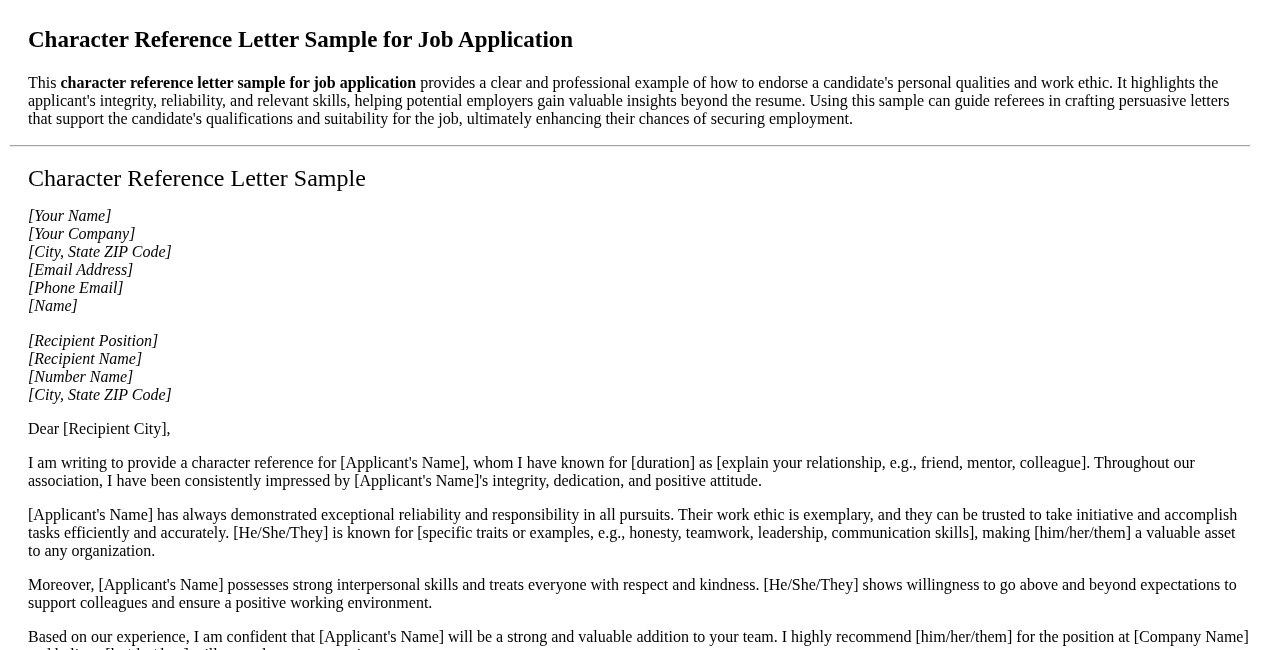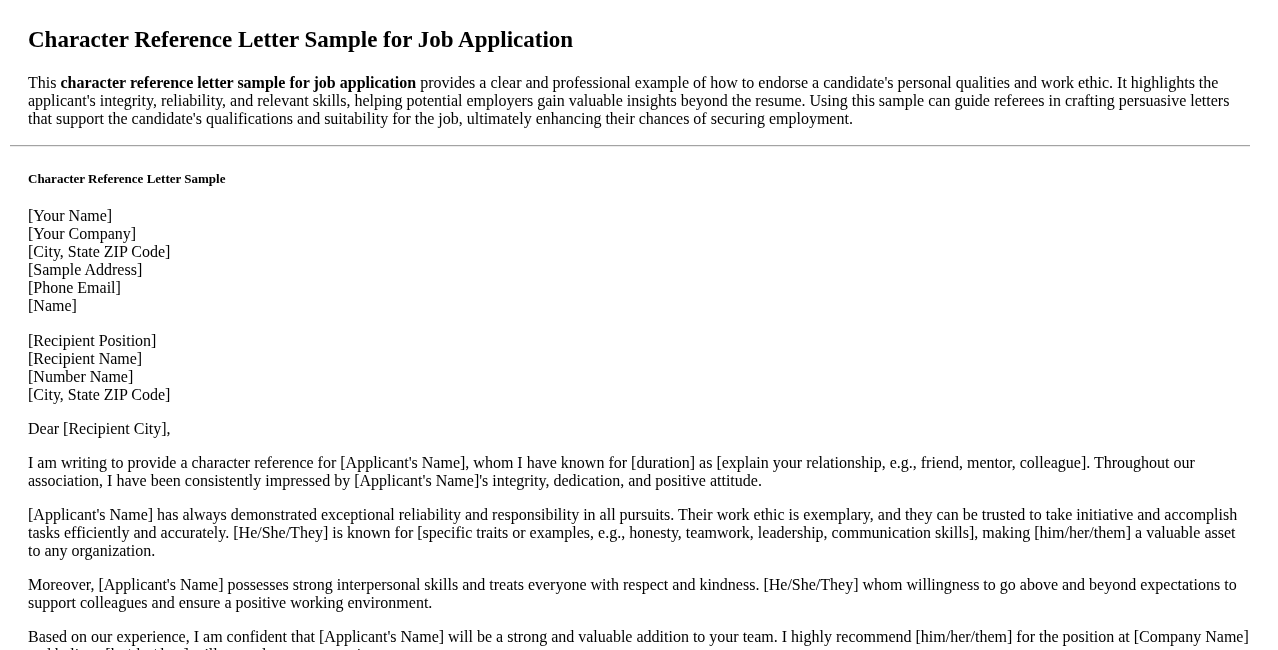--- a/index.html
+++ b/index.html
@@ -29,27 +29,28 @@
   .intro b { font-weight: bold; }
   .divider {
     height: 0;
     border: none;
     border-top: 1px solid #a3a3a3;
     border-bottom: 1px solid #ececec;
     margin: 17px 28px 0 10px;
   }
   .section-heading {
     margin: 21px 28px 0 28px;
-    font-size: 13px;
-    font-weight: bold;
+    font-size: 24px;
+    font-weight: normal;
     line-height: 21px;
   }
   .address-block {
     margin: 18px 28px 0 28px;
     line-height: 18px;
+    font-style: italic;
   }
   .address-block.recipient { margin-top: 17px; }
   .letter-line { display: block; }
   .para {
     margin: 16px 28px 0 28px;
     line-height: 18px;
   }
 </style>
 </head>
 <body>
@@ -61,35 +62,35 @@
   <p class="intro"><span>This </span><b>character reference letter sample for job application</b><span> provides a clear and professional example of how to endorse a candidate's personal qualities and work ethic. It highlights the applicant's integrity, reliability, and relevant skills, helping potential employers gain valuable insights beyond the resume. Using this sample can guide referees in crafting persuasive letters that support the candidate's qualifications and suitability for the job, ultimately enhancing their chances of securing employment.</span></p>
 
   <hr class="divider">
 
   <h2 class="section-heading">Character Reference Letter Sample</h2>
 
   <p class="address-block sender">
     <span class="letter-line">[Your Name]</span>
     <span class="letter-line">[Your Company]</span>
     <span class="letter-line">[City, State ZIP Code]</span>
-    <span class="letter-line">[Sample Address]</span>
+    <span class="letter-line">[Email Address]</span>
     <span class="letter-line">[Phone Email]</span>
     <span class="letter-line">[Name]</span>
   </p>
 
   <p class="address-block recipient">
     <span class="letter-line">[Recipient Position]</span>
     <span class="letter-line">[Recipient Name]</span>
     <span class="letter-line">[Number Name]</span>
     <span class="letter-line">[City, State ZIP Code]</span>
   </p>
 
   <p class="para">Dear [Recipient City],</p>
 
   <p class="para">I am writing to provide a character reference for [Applicant's Name], whom I have known for [duration] as [explain your relationship, e.g., friend, mentor, colleague]. Throughout our association, I have been consistently impressed by [Applicant's Name]'s integrity, dedication, and positive attitude.</p>
 
   <p class="para">[Applicant's Name] has always demonstrated exceptional reliability and responsibility in all pursuits. Their work ethic is exemplary, and they can be trusted to take initiative and accomplish tasks efficiently and accurately. [He/She/They] is known for [specific traits or examples, e.g., honesty, teamwork, leadership, communication skills], making [him/her/them] a valuable asset to any organization.</p>
 
-  <p class="para">Moreover, [Applicant's Name] possesses strong interpersonal skills and treats everyone with respect and kindness. [He/She/They] whom willingness to go above and beyond expectations to support colleagues and ensure a positive working environment.</p>
+  <p class="para">Moreover, [Applicant's Name] possesses strong interpersonal skills and treats everyone with respect and kindness. [He/She/They] shows willingness to go above and beyond expectations to support colleagues and ensure a positive working environment.</p>
 
   <p class="para">Based on our experience, I am confident that [Applicant's Name] will be a strong and valuable addition to your team. I highly recommend [him/her/them] for the position at [Company Name] and believe [he/she/they] will exceed your expectations.</p>
 
 </div>
 
 </body></html>

